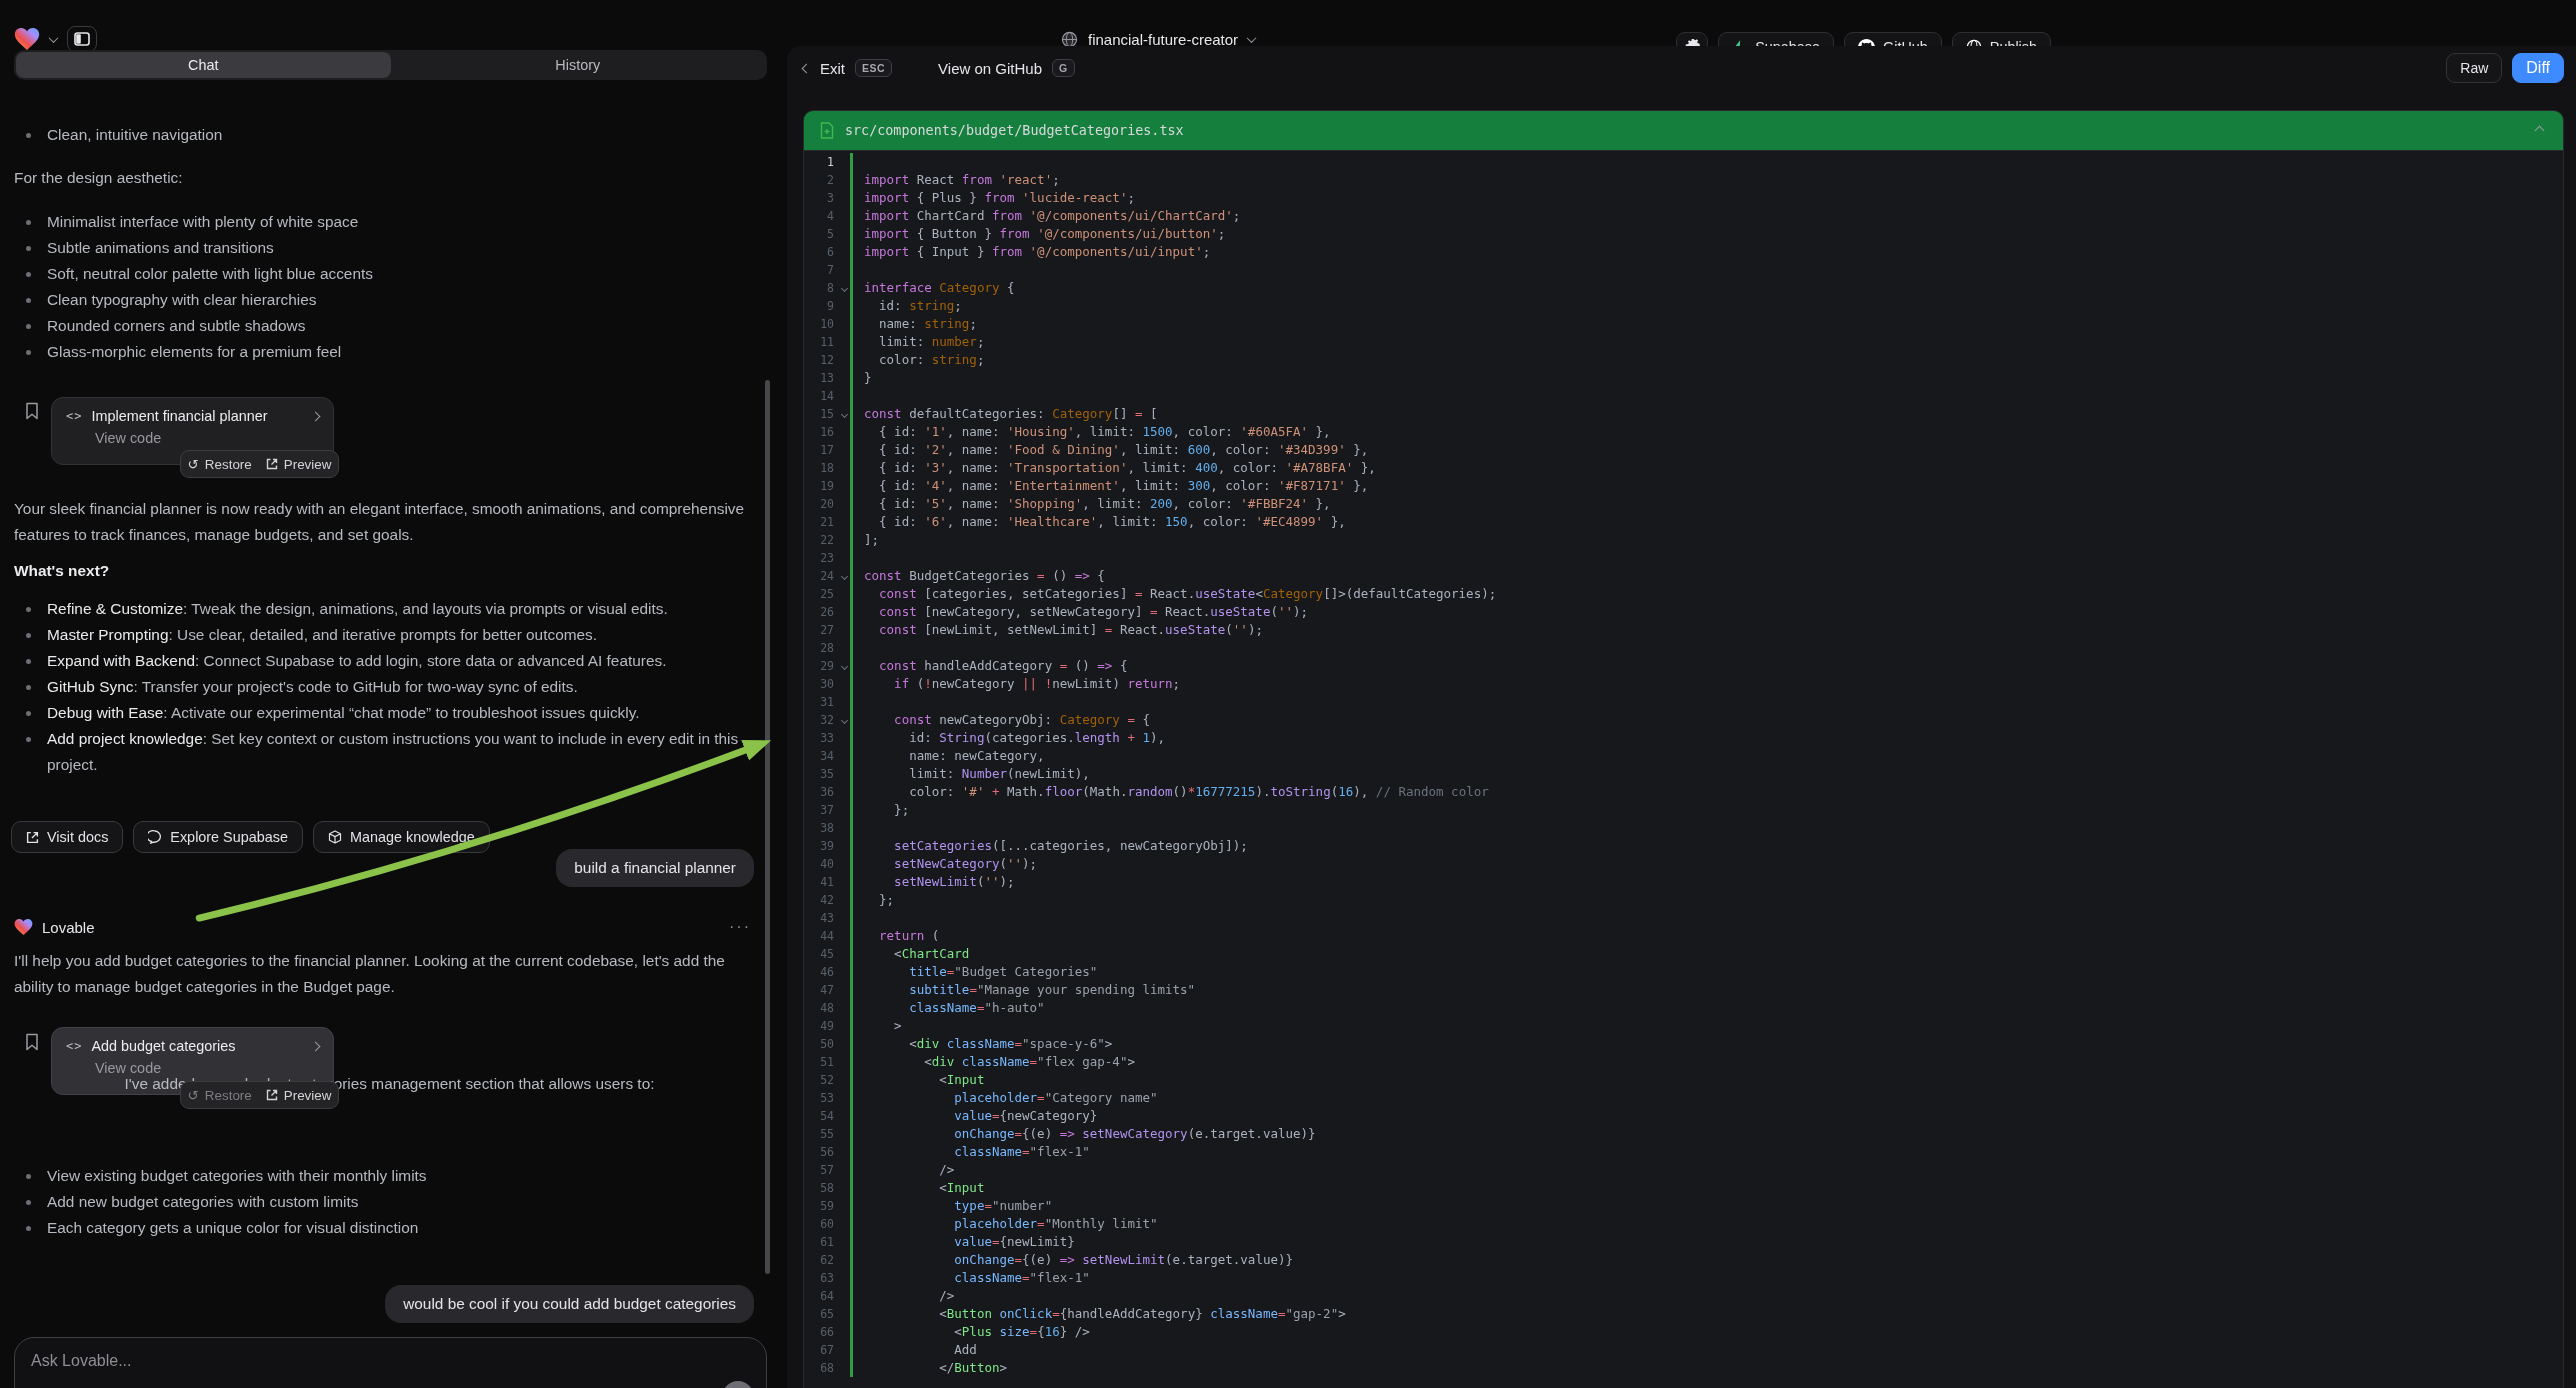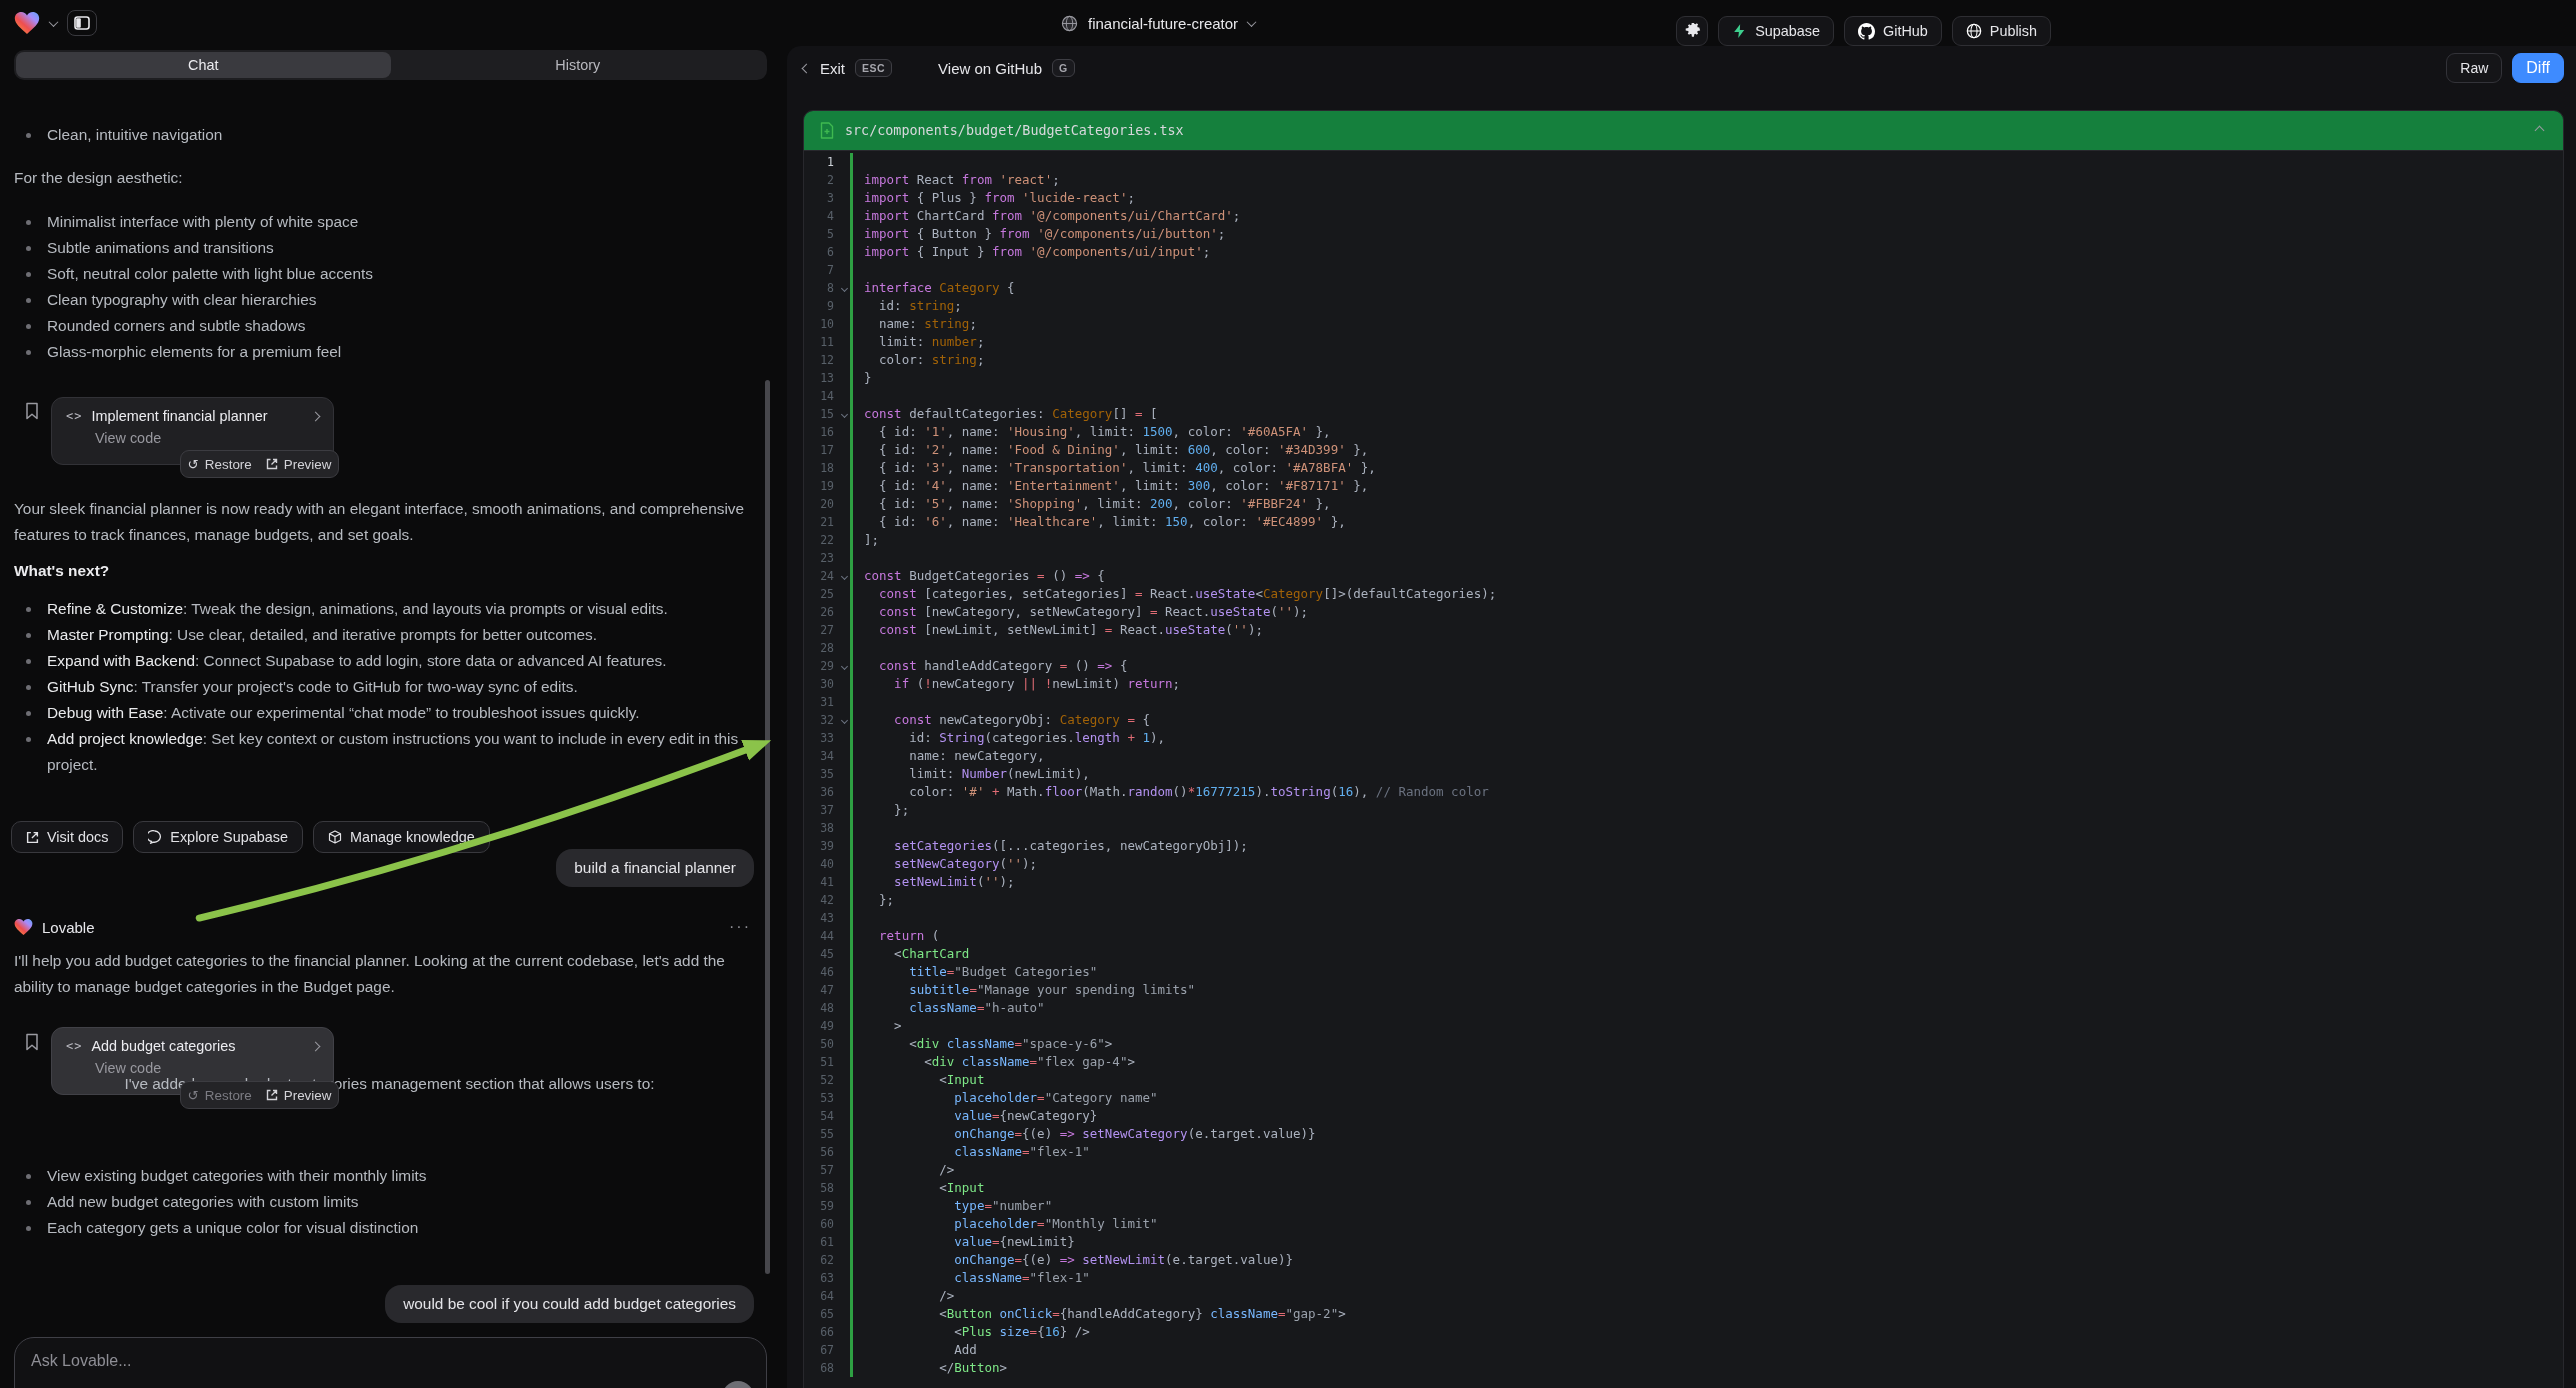--- a/index.html
+++ b/index.html
@@ -1,20 +1,20 @@
 <!DOCTYPE html>
 <html><head>
 <meta charset="utf-8">
 <style>
   * { margin:0; padding:0; box-sizing:border-box; }
   html,body { width:2576px; height:1388px; background:#0b0b0c; overflow:hidden;
     font-family:"Liberation Sans", sans-serif; color:#c6c9ce; }
 
   
-  .topbar { position:absolute; left:0; top:0; width:2063px; height:46px; display:flex; align-items:center; }
+  .topbar { position:absolute; left:0; top:16px; width:2063px; height:46px; display:flex; align-items:center; }
   .tb-left { position:absolute; left:14px; top:0; height:46px; display:flex; align-items:center; gap:10px; }
   .tb-center { position:absolute; left:1061px; top:0; height:46px; display:flex; align-items:center; gap:10px; }
   .tb-right { position:absolute; right:12px; top:0; height:46px; display:flex; align-items:flex-end; gap:10px; }
   .tb-btn { display:flex; align-items:center; gap:8px; height:30px; padding:0 13px; background:#141417;
     border:1px solid #2e2e33; border-radius:9px; color:#e6e6ea; font-size:14.4px; cursor:pointer; }
   .tb-iconbtn { width:32px; height:30px; display:flex; align-items:center; justify-content:center;
     background:#141417; border:1px solid #2e2e33; border-radius:9px; cursor:pointer; }
   .toggle-btn { width:30px; height:26px; border:1px solid #3a3a3f; border-radius:8px;
     display:flex; align-items:center; justify-content:center; background:transparent; }
   .proj-name { font-size:15px; color:#e8e8ec; }

